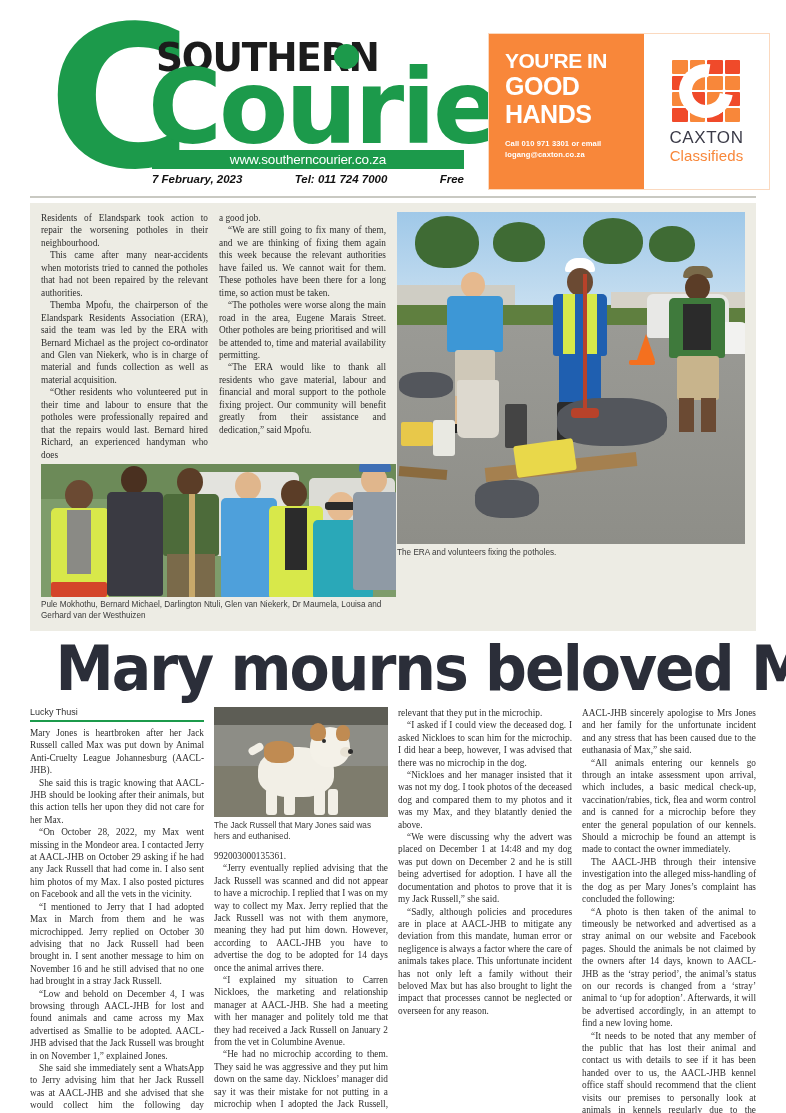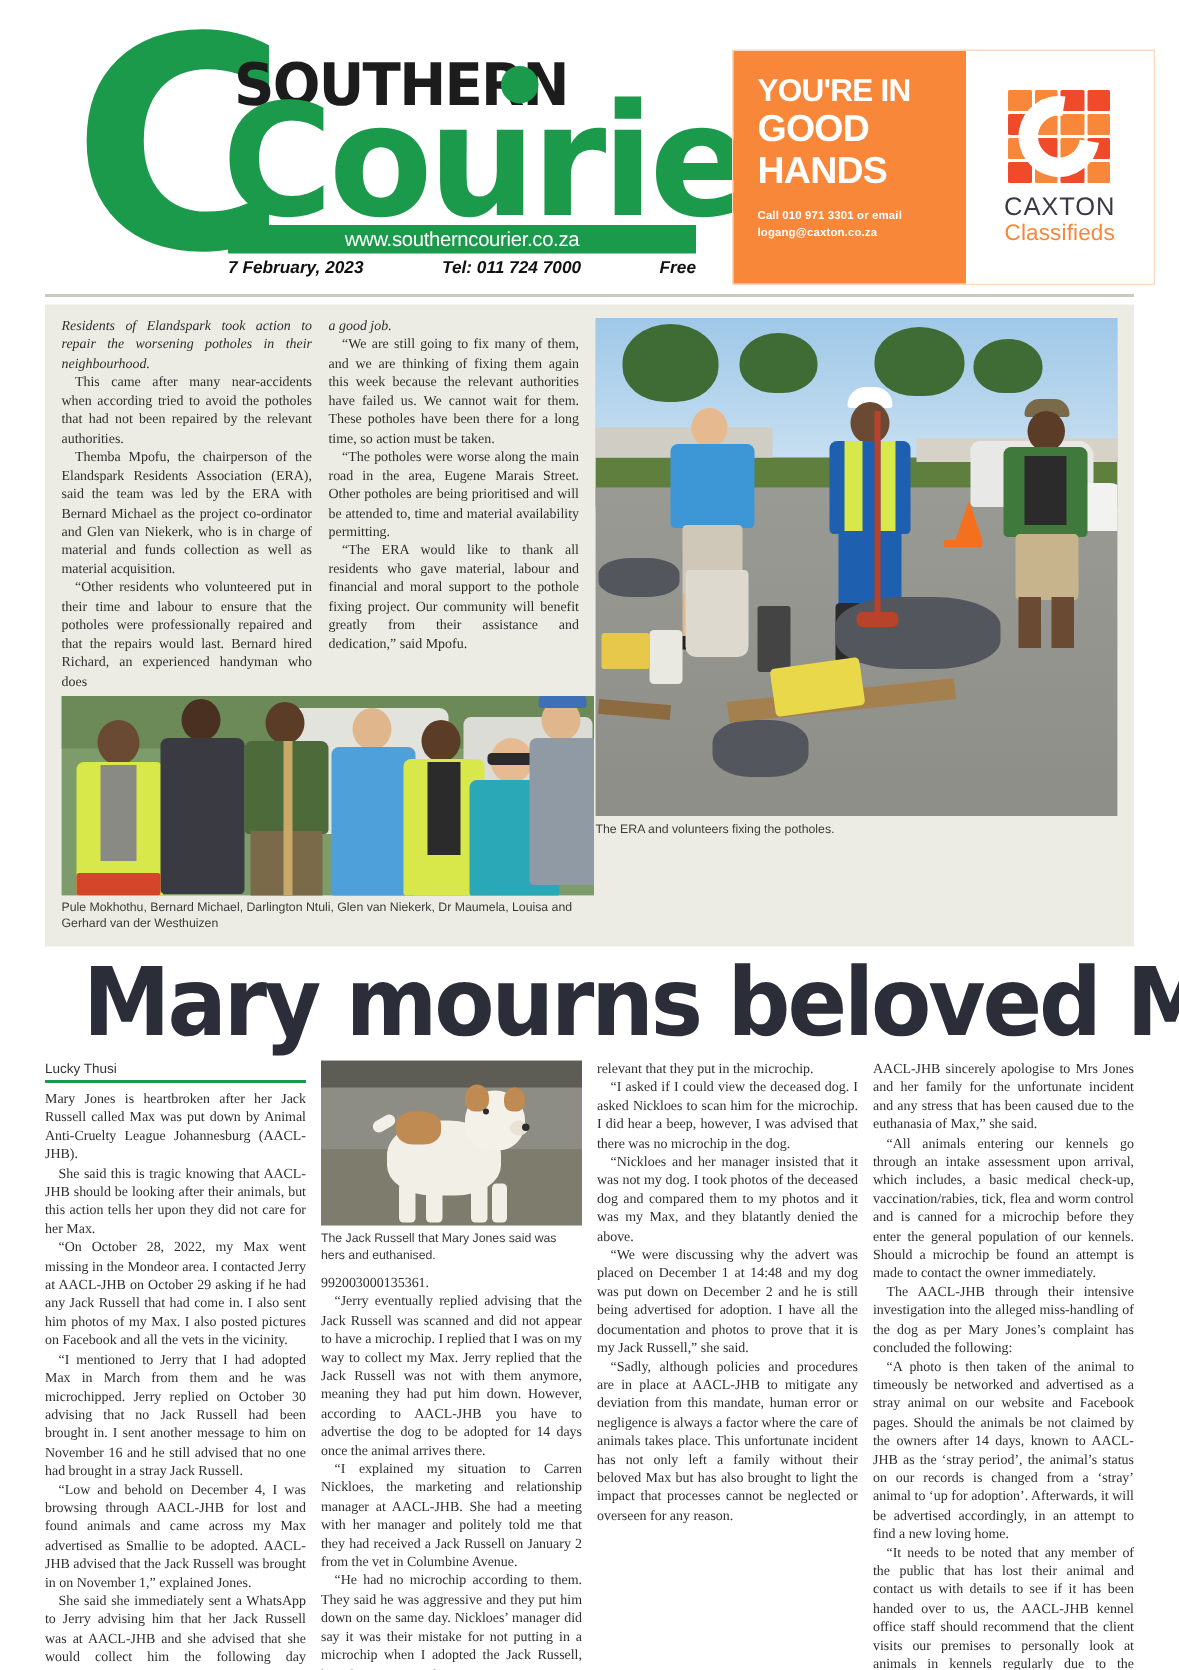--- a/index.html
+++ b/index.html
@@ -193,21 +193,21 @@
   }
   .s1-body { display: flex; gap: 11px; }
   .s1-col {
     width: 172px;
     font-size: 9.3px;
     line-height: 1.34;
     color: #2e2e2e;
     text-align: justify;
   }
   .s1-col p { text-indent: 9px; }
-  .s1-col p.noind { text-indent: 0; font-style: italic; }
+  .s1-col p.noind { text-indent: 0; }
 
   .s1-photos { position: relative; width: 348px; }
 
   .ph {
     position: relative;
     overflow: hidden;
     background: #b9c7cf;
   }
   .ph-road {
     width: 348px; height: 332px;
@@ -369,21 +369,21 @@
 
       <div class="mast-rule"></div>
     </div>
   </div>
 
   <div class="story1">
 
     <div class="s1-body">
       <div class="s1-col">
         <p class="noind">Residents of Elandspark took action to repair the worsening potholes in their neighbourhood.</p>
-        <p>This came after many near-accidents when according tried to avoid the potholes that had not been repaired by the relevant authorities.</p>
+        <p>This came after many near-accidents when motorists tried to canned the potholes that had not been repaired by the relevant authorities.</p>
         <p>Themba Mpofu, the chairperson of the Elandspark Residents Association (ERA), said the team was led by the ERA with Bernard Michael as the project co-ordinator and Glen van Niekerk, who is in charge of material and funds collection as well as material acquisition.</p>
         <p>“Other residents who volunteered put in their time and labour to ensure that the potholes were professionally repaired and that the repairs would last. Bernard hired Richard, an experienced handyman who does</p>
       </div>
 
       <div class="s1-col">
         <p class="noind">a good job.</p>
         <p>“We are still going to fix many of them, and we are thinking of fixing them again this week because the relevant authorities have failed us. We cannot wait for them. These potholes have been there for a long time, so action must be taken.</p>
         <p>“The potholes were worse along the main road in the area, Eugene Marais Street. Other potholes are being prioritised and will be attended to, time and material availability permitting.</p>
         <p>“The ERA would like to thank all residents who gave material, labour and financial and moral support to the pothole fixing project. Our community will benefit greatly from their assistance and dedication,” said Mpofu.</p>
       </div>

